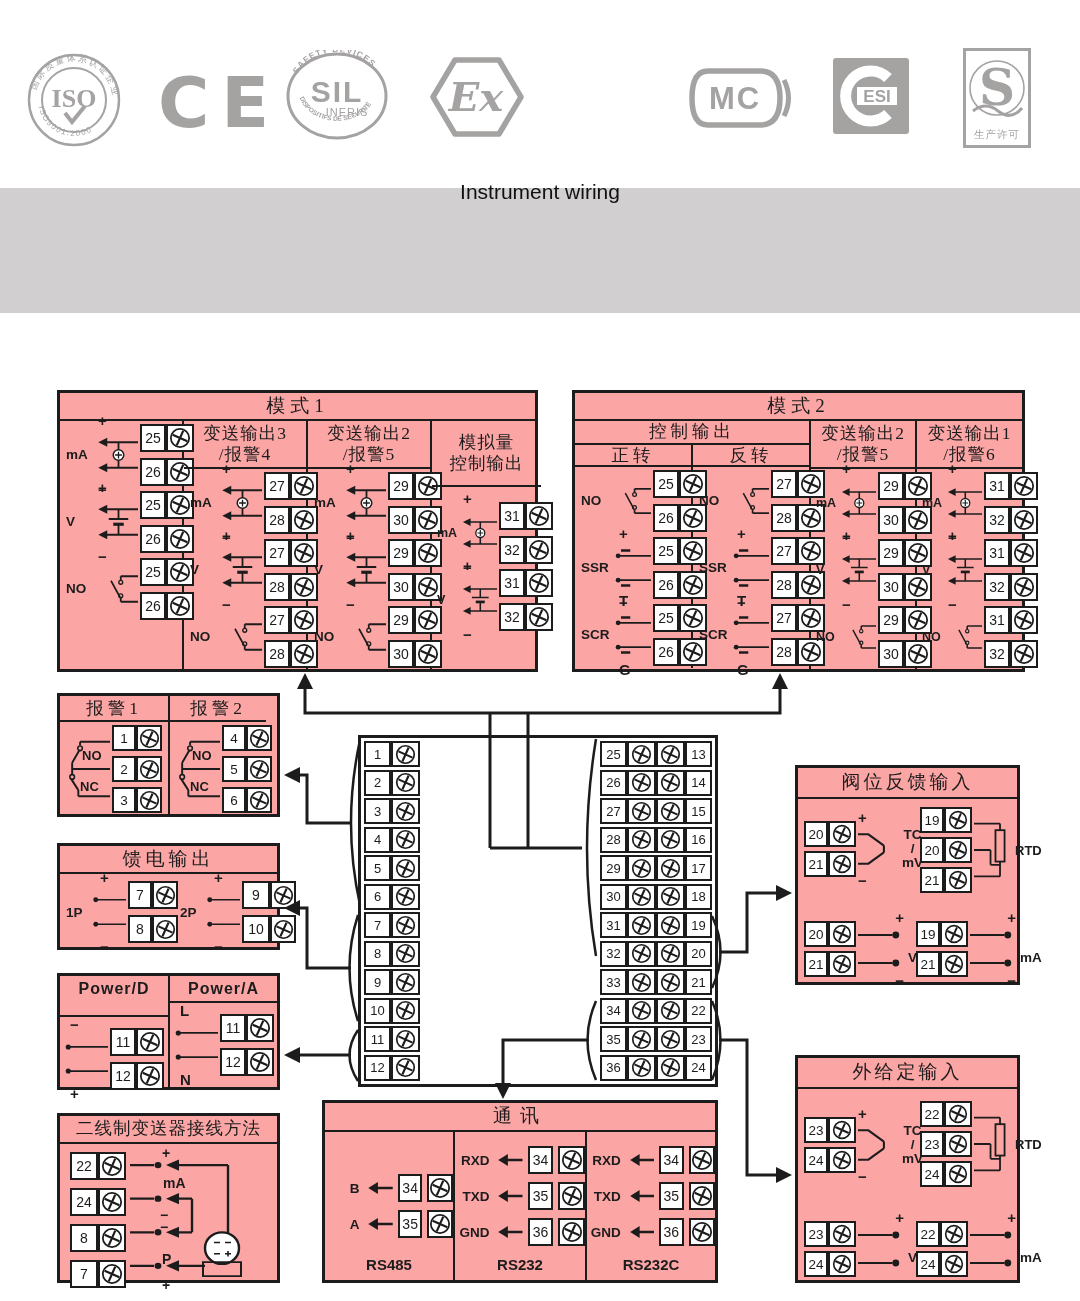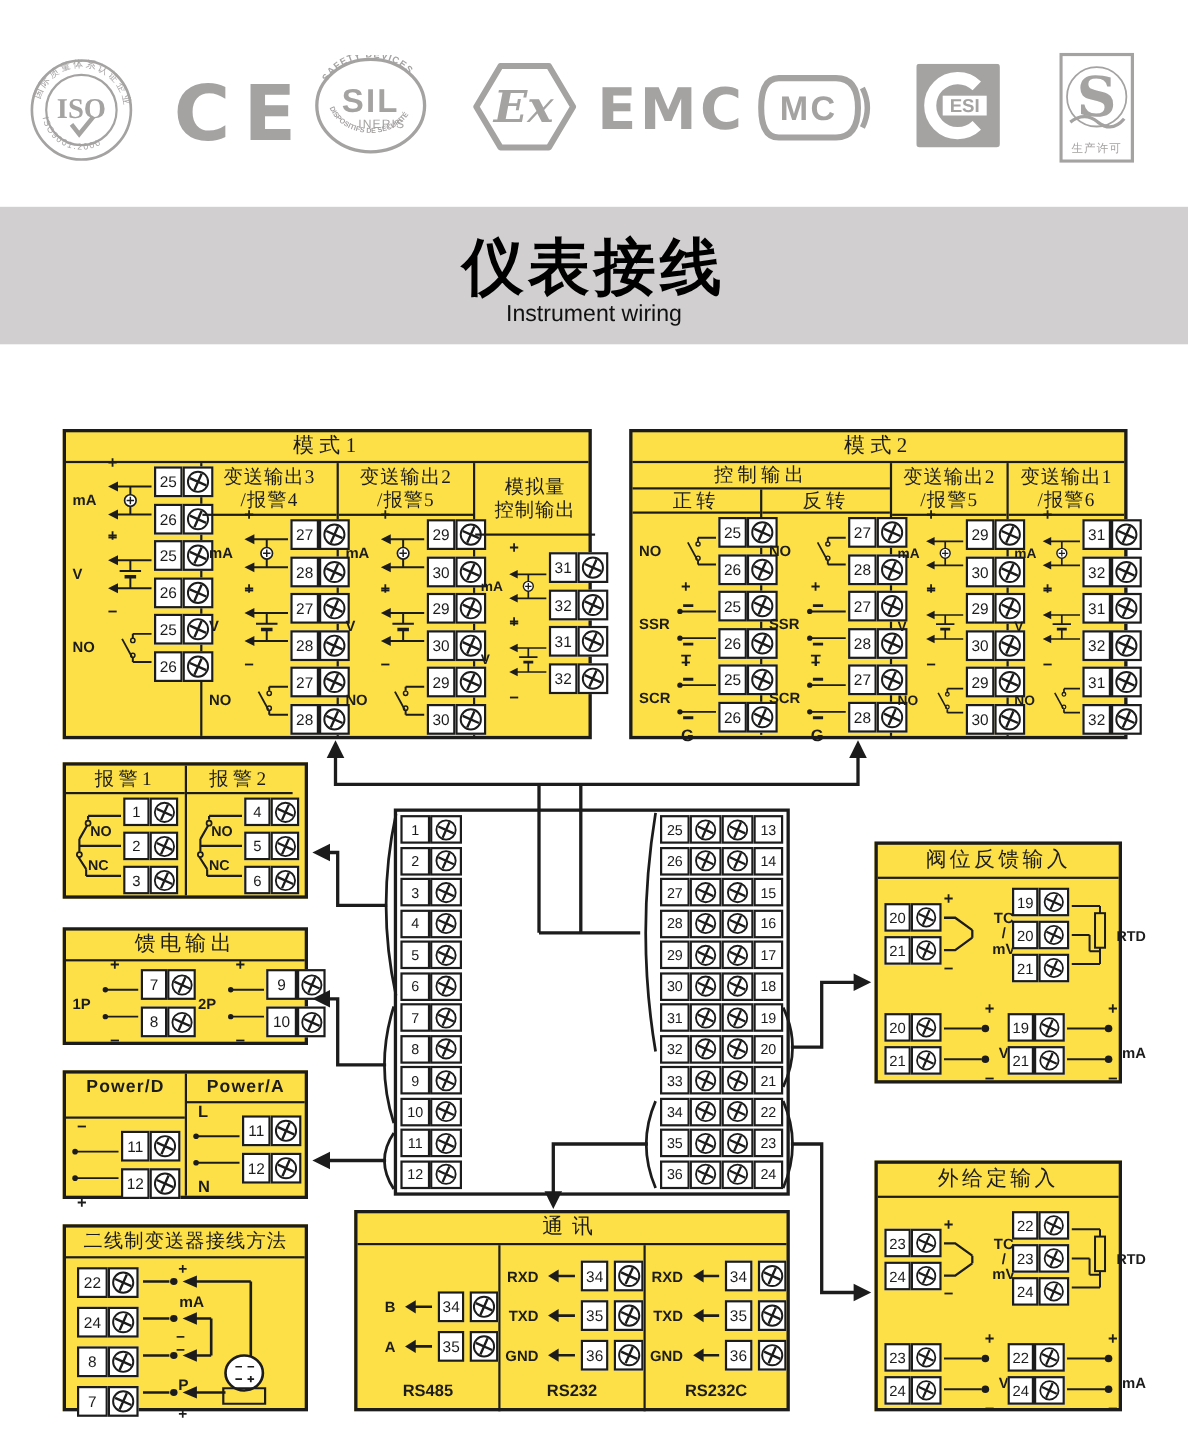--- a/index.html
+++ b/index.html
@@ -7,21 +7,21 @@
   
   .logoband{position:absolute;left:0;top:40px;width:1080px;height:122px}
   .logo{position:absolute;color:#a5a2a2}
   .ce-text{font-weight:700;font-size:70px;letter-spacing:12px;font-family:"DejaVu Sans",sans-serif}
   .emc-text{font-weight:700;font-size:52px;letter-spacing:3px;font-family:"DejaVu Sans",sans-serif}
   
   .band{position:absolute;left:0;top:188px;width:1080px;height:125px;background:#d1cfcf;text-align:center}
   .band .zh{display:block;margin-top:18px;font-size:56px;font-weight:900;color:#000;letter-spacing:4px;font-family:"Liberation Sans",sans-serif}
   .band .en{display:block;margin-top:-8px;font-size:21px;color:#111;font-family:"Liberation Sans",sans-serif}
   
-  .box{position:absolute;border:3px solid #1c1c1c;background:#fde047;box-sizing:border-box}
+  .box{position:absolute;border:3px solid #1c1c1c;background:#fca5a5;box-sizing:border-box}
   .bh{border-bottom:2px solid #1c1c1c;text-align:center;font-family:"Liberation Serif","DejaVu Serif",serif;font-size:19px;letter-spacing:5px;height:26px;line-height:25px}
   .cols{display:flex;height:calc(100% - 28px)}
   .col{box-sizing:border-box}
   .col.brd{border-right:2px solid #1c1c1c}
   .ch{border-bottom:2px solid #1c1c1c;height:46px;display:flex;flex-direction:column;align-items:center;justify-content:center;font-family:"Liberation Serif","DejaVu Serif",serif;font-size:17.5px;line-height:1.2;letter-spacing:1px;text-align:center}
   .ch.tall{height:64px}
   .gh{border-bottom:2px solid #1c1c1c;height:22px;line-height:21px;text-align:center;font-family:"Liberation Serif","DejaVu Serif",serif;font-size:17.5px;letter-spacing:4px}
   .subrow{display:flex}
   .sh{border-bottom:2px solid #1c1c1c;height:22px;line-height:21px;text-align:center;font-family:"Liberation Serif","DejaVu Serif",serif;font-size:17.5px;letter-spacing:4px;box-sizing:border-box}
   
@@ -178,21 +178,20 @@
     </defs>
     <text fill="#a5a2a2" font-size="8.5" font-weight="700" letter-spacing="1"><textPath href="#silTop" startOffset="16%">SAFETY DEVICES</textPath></text>
     <text fill="#a5a2a2" font-size="6.5" font-weight="700"><textPath href="#silBot" startOffset="2%">DISPOSITIFS DE SÉCURITÉ</textPath></text>
     <text x="52" y="52" text-anchor="middle" font-weight="800" font-size="30" letter-spacing="2" fill="#a5a2a2">SIL</text>
     <text x="62" y="66" text-anchor="middle" font-size="11" letter-spacing="1" fill="#a5a2a2">INERIS</text>
   </svg>
   <svg class="logo" style="left:430px;top:11px" width="94" height="92" viewBox="0 0 94 92">
     <path d="M3 46 L25 9 L69 9 L91 46 L69 83 L25 83 Z" fill="none" stroke="#a5a2a2" stroke-width="5.5" stroke-linejoin="round"></path>
     <text x="46" y="60" text-anchor="middle" font-family="DejaVu Serif,serif" font-style="italic" font-weight="700" font-size="40" fill="#a5a2a2">Ex</text>
   </svg>
-  <div class="logo emc-text" style="left:543px;top:30px">EMC</div>
   <svg class="logo" style="left:686px;top:26px" width="110" height="64" viewBox="0 0 110 64">
     <path d="M22 5 H74 Q94 5 94 32 Q94 59 74 59 H22 Q6 59 6 32 Q6 5 22 5 Z" fill="none" stroke="#a5a2a2" stroke-width="5.5"></path>
     <path d="M98 14 Q107 32 98 50" fill="none" stroke="#a5a2a2" stroke-width="5"></path>
     <text x="49" y="43" text-anchor="middle" font-weight="800" font-size="31" letter-spacing="2" fill="#a5a2a2">MC</text>
   </svg>
   <svg class="logo" style="left:833px;top:18px" width="76" height="76" viewBox="0 0 76 76">
     <rect x="0" y="0" width="76" height="76" rx="3" fill="#a5a2a2"></rect>
     <path d="M55 20 A25 25 0 1 0 55 56" fill="none" stroke="#fff" stroke-width="11"></path>
     <rect x="24" y="29" width="40" height="18" fill="#fff"></rect>
     <text x="44" y="44" text-anchor="middle" font-weight="800" font-size="17" fill="#a5a2a2">ESI</text>
@@ -200,21 +199,20 @@
   <svg class="logo" style="left:963px;top:8px" width="68" height="100" viewBox="0 0 68 100">
     <rect x="1.5" y="1.5" width="65" height="97" fill="none" stroke="#a5a2a2" stroke-width="3"></rect>
     <circle cx="34" cy="40" r="27" fill="none" stroke="#a5a2a2" stroke-width="1.6"></circle>
     <text x="34" y="57" text-anchor="middle" font-family="DejaVu Serif,serif" font-weight="700" font-size="50" fill="#a5a2a2">S</text>
     <path d="M10 63 Q23 53 35 63 Q48 73 59 60" fill="none" stroke="#a5a2a2" stroke-width="3"></path>
     <text x="34" y="90" text-anchor="middle" font-size="10.5" letter-spacing="1" fill="#a5a2a2">生产许可</text>
   </svg>
 </div>
 
 <div class="band">
-  <span class="zh">仪表接线</span>
   <span class="en">Instrument wiring</span>
 </div>
 
 <div class="box" style="left:57px;top:390px;width:481px;height:282px">
   <div class="bh">模式1</div>
   <div class="cols">
     <div class="col brd" style="width:124px">
       <div class="pair">
         <span class="plab">mA</span>
         <span class="gw"><svg width="42" height="62" preserveAspectRatio="none">

